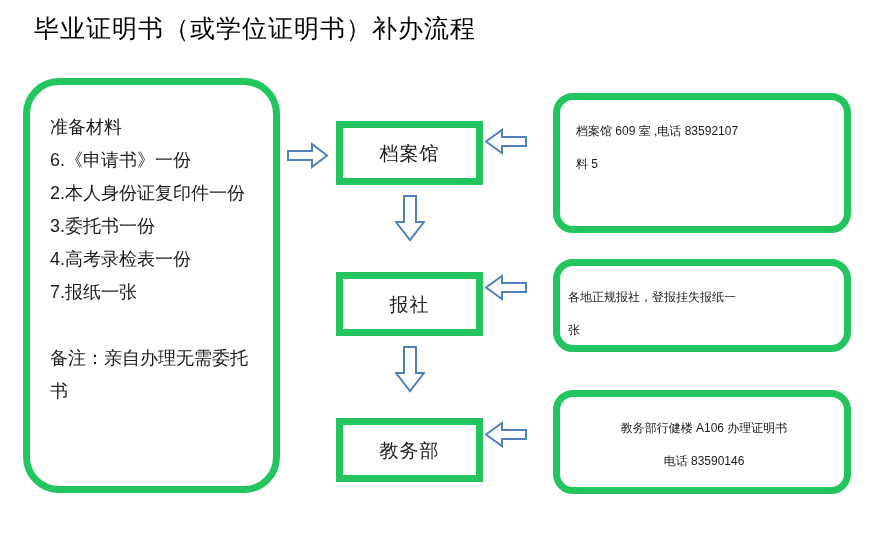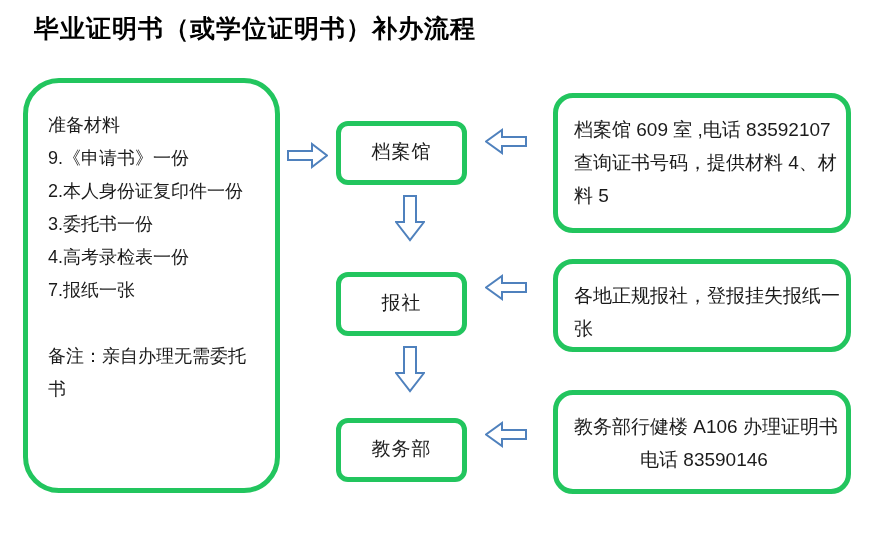--- a/index.html
+++ b/index.html
@@ -10,75 +10,75 @@
     background: #ffffff;
     font-family: "Liberation Sans", "DejaVu Sans", sans-serif;
     color: #1b1b1b;
     overflow: hidden;
   }
   .title {
     position: absolute;
     left: 34px;
     top: 12px;
     font-size: 25px;
-    font-weight: bold;
+    font-weight: normal;
     color: #000000;
     letter-spacing: 1px;
     white-space: nowrap;
     text-align: right;
   }
   .box {
     position: absolute;
-    border: 5px solid #22c55e;
+    border: 7px solid #22c55e;
     background: #ffffff;
     box-sizing: border-box;
   }
   .prep-box {
     left: 23px;
     top: 78px;
     width: 257px;
     height: 415px;
     border-radius: 36px;
     padding: 26px 14px 0 20px;
   }
   .prep-box .line {
     height: 33px;
     line-height: 33px;
     font-size: 18px;
     white-space: nowrap;
   }
   .node {
     left: 336px;
-    width: 131px;
+    width: 147px;
     height: 64px;
-    border-radius: 12px;
+    border-radius: 0;
     display: flex;
     justify-content: center;
     align-items: flex-start;
     padding-top: 13px;
     font-size: 19px;
     letter-spacing: 1px;
   }
   .node-1 { top: 121px; }
   .node-2 { top: 272px; }
   .node-3 { top: 404px; margin-top: 14px; }
   .detail {
     left: 553px;
     width: 298px;
     border-radius: 20px;
     padding: 15px 12px 0 16px;
   }
   .detail .line {
     height: 33px;
     line-height: 33px;
-    font-size: 19px;
+    font-size: 12px;
     white-space: nowrap;
   }
   .detail-1 { top: 93px;  height: 140px; }
-  .detail-2 { top: 259px; height: 93px;  }
+  .detail-2 { top: 259px; height: 93px; padding-left: 8px;  }
   .detail-3 { top: 390px; height: 104px; text-align: center; }
   .arrow { position: absolute; }
   .arrow polygon {
     fill: #ffffff;
     stroke: #4f81bd;
     stroke-width: 2;
     stroke-linejoin: miter;
   }
   .arrow-right  { left: 287px; top: 142px; }
   .arrow-left-1 { left: 485px; top: 128px; }
@@ -89,21 +89,21 @@
 </style>
 </head>
 <body>
 
 <div class="canvas">
 
   <div class="title">毕业证明书（或学位证明书）补办流程</div>
 
   <div class="box prep-box">
     <div class="line">准备材料</div>
-    <div class="line">9.《申请书》一份</div>
+    <div class="line">6.《申请书》一份</div>
     <div class="line">2.本人身份证复印件一份</div>
     <div class="line">3.委托书一份</div>
     <div class="line">4.高考录检表一份</div>
     <div class="line">7.报纸一张</div>
     <div class="line"></div>
     <div class="line">备注：亲自办理无需委托</div>
     <div class="line">书</div>
   </div>
 
   <div class="box node node-1">
@@ -111,21 +111,20 @@
   </div>
   <div class="box node node-2">
     <span>报社</span>
   </div>
   <div class="box node node-3">
     <span>教务部</span>
   </div>
 
   <div class="box detail detail-1">
     <div class="line">档案馆 609 室 ,电话 83592107</div>
-    <div class="line">查询证书号码，提供材料 4、材</div>
     <div class="line">料 5</div>
   </div>
   <div class="box detail detail-2">
     <div class="line">各地正规报社，登报挂失报纸一</div>
     <div class="line">张</div>
   </div>
   <div class="box detail detail-3">
     <div class="line">教务部行健楼 A106 办理证明书</div>
     <div class="line">电话 83590146</div>
   </div>

